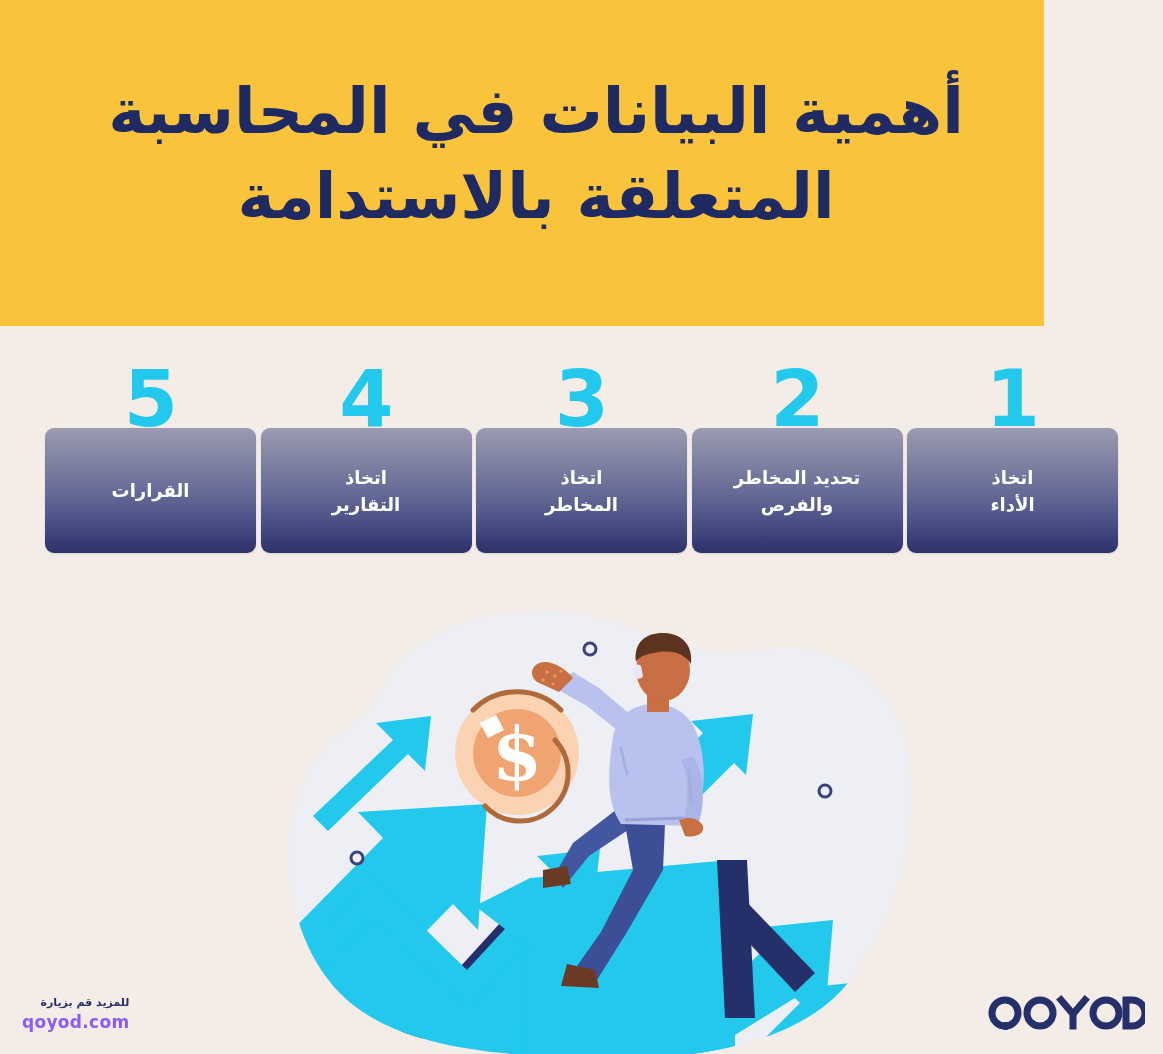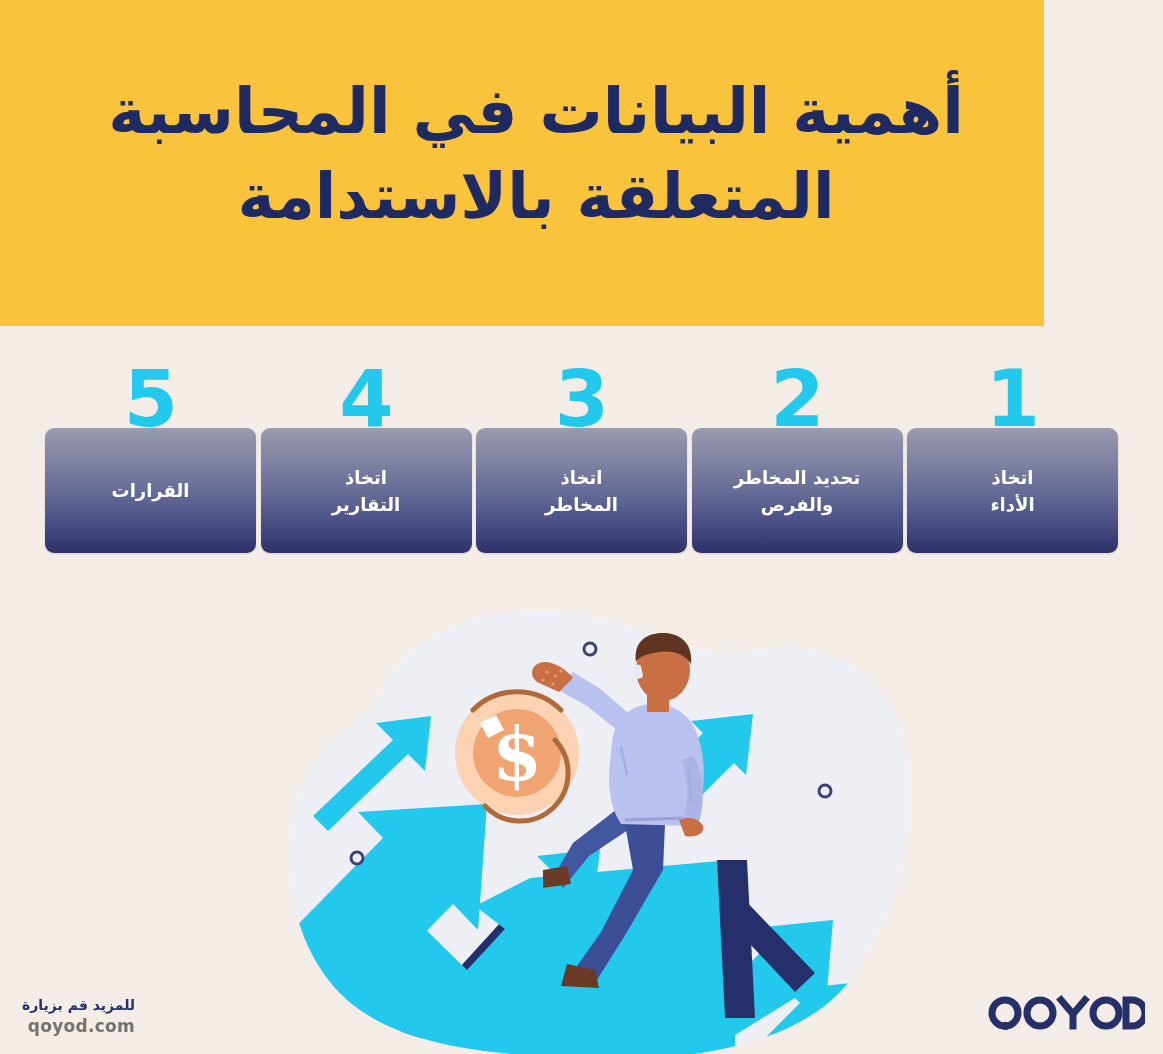--- a/index.html
+++ b/index.html
@@ -73,25 +73,25 @@
     width:680px;height:470px;
   }
   .illo svg{display:block;width:680px;height:470px;}
 
   
   .footer-left{
     position:absolute;left:22px;top:996px;
     direction:rtl;text-align:left;
   }
   .footer-more{
-    color:#25306b;font-size:14px;font-weight:bold;line-height:1.35;
-    direction:rtl;text-align:center;
+    color:#25306b;font-size:11px;font-weight:bold;line-height:1.35;
+    direction:rtl;text-align:right;
   }
   .footer-url{
-    color:#737373;font-size:17px;font-weight:bold;line-height:1.35;
+    color:#8b5cf6;font-size:17px;font-weight:bold;line-height:1.35;
     direction:ltr;text-align:right;letter-spacing:0.3px;
   }
   .footer-logo{
     position:absolute;right:18px;top:993px;
     width:160px;height:40px;
   }
   .footer-logo svg{display:block;}
 </style>
 </head>
 <body>

